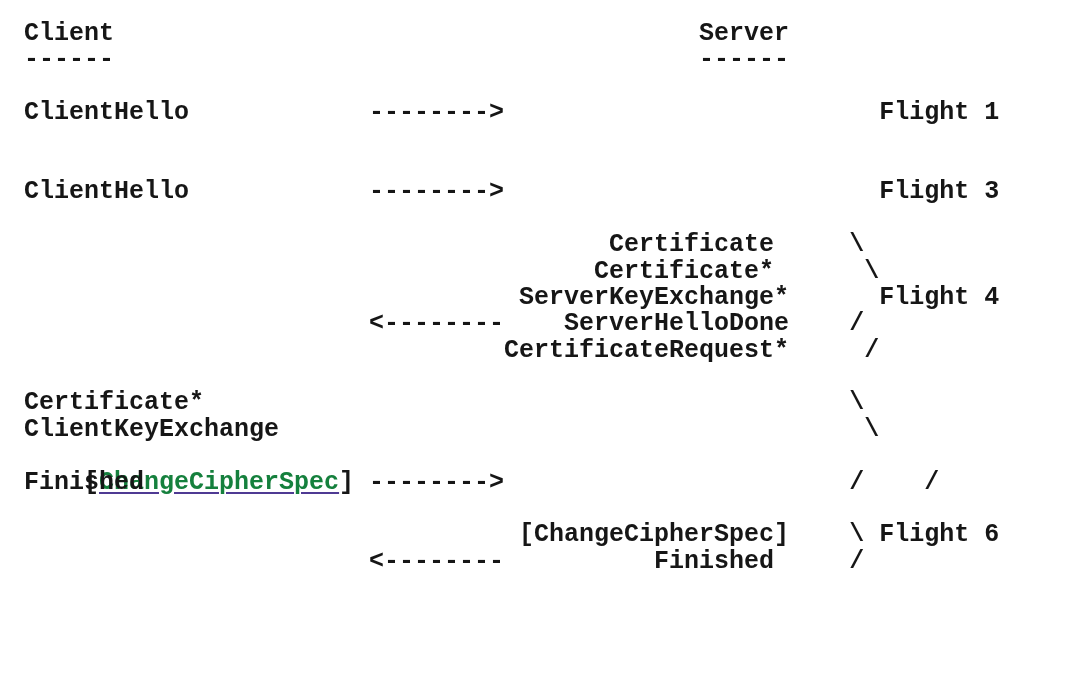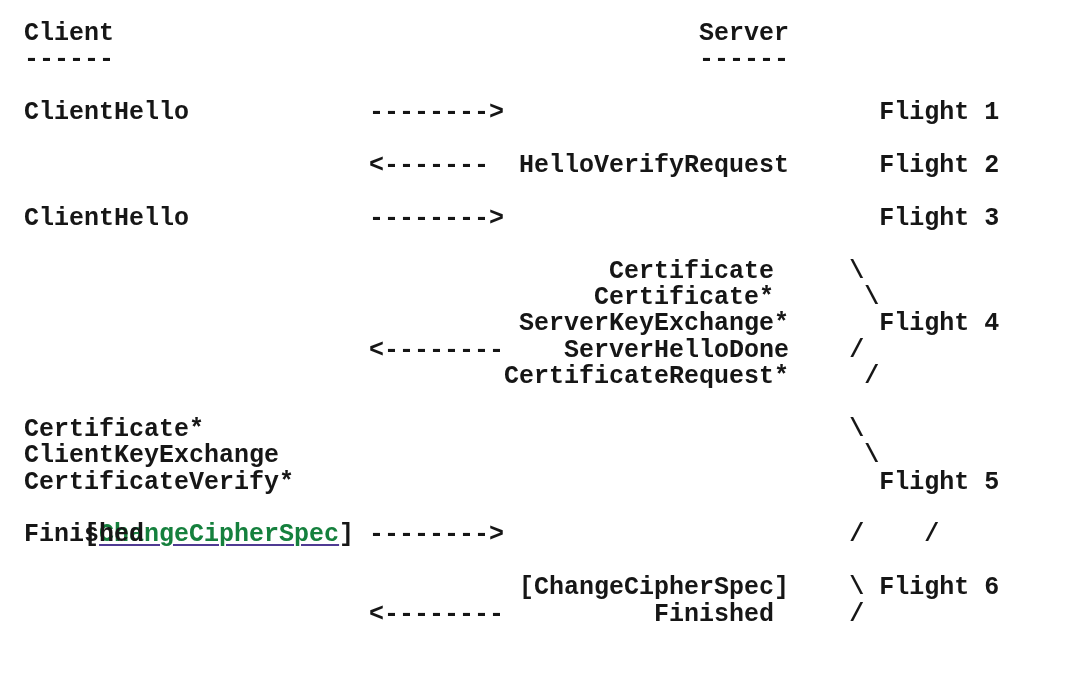--- a/index.html
+++ b/index.html
@@ -40,33 +40,31 @@
 </style>
 </head>
 <body>
 
 <div class="diagram">
   <div class="ln">Client                                       Server</div>
   <div class="ln">------                                       ------</div>
   <div class="ln"></div>
   <div class="ln">ClientHello            --------&gt;                         Flight 1</div>
   <div class="ln"></div>
-  <div class="ln">                       &lt;-------  HelloVerifyRequest      Flight 2</div>
   <div class="ln"></div>
   <div class="ln">ClientHello            --------&gt;                         Flight 3</div>
   <div class="ln"></div>
   <div class="ln">                                       Certificate     \</div>
   <div class="ln">                                      Certificate*      \</div>
   <div class="ln">                                 ServerKeyExchange*      Flight 4</div>
   <div class="ln">                       &lt;--------    ServerHelloDone    /</div>
   <div class="ln">                                CertificateRequest*     /</div>
   <div class="ln"></div>
   <div class="ln">Certificate*                                           \</div>
   <div class="ln">ClientKeyExchange                                       \</div>
-  <div class="ln">CertificateVerify*                                       Flight 5</div>
   <div class="ln">
     <span>[</span><a class="ccs-link">ChangeCipherSpec</a><span>]                                      /</span>
   </div>
   <div class="ln">Finished               --------&gt;                       /</div>
   <div class="ln"></div>
   <div class="ln">                                 [ChangeCipherSpec]    \ Flight 6</div>
   <div class="ln">                       &lt;--------          Finished     /</div>
   <div class="ln"></div>
 </div>
 

